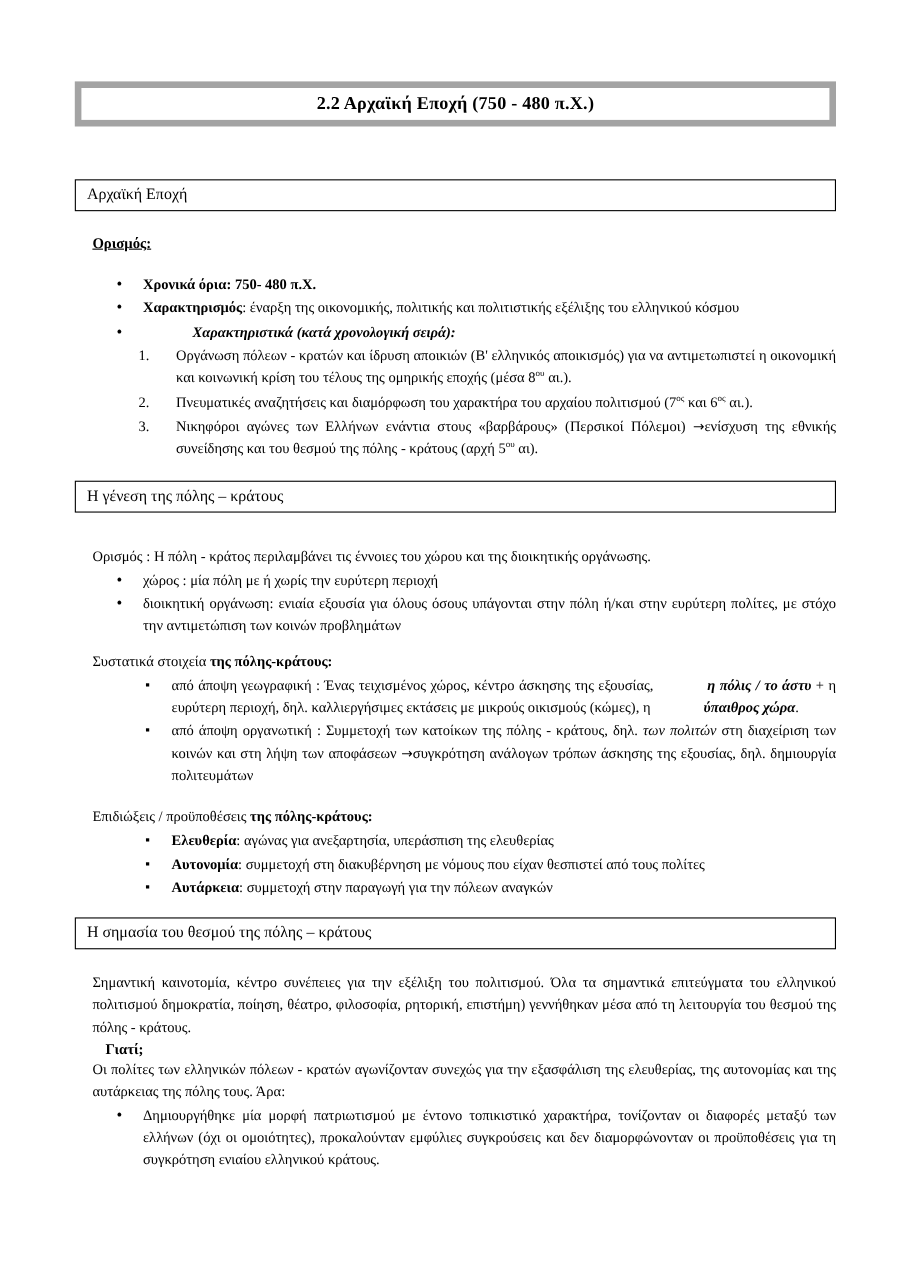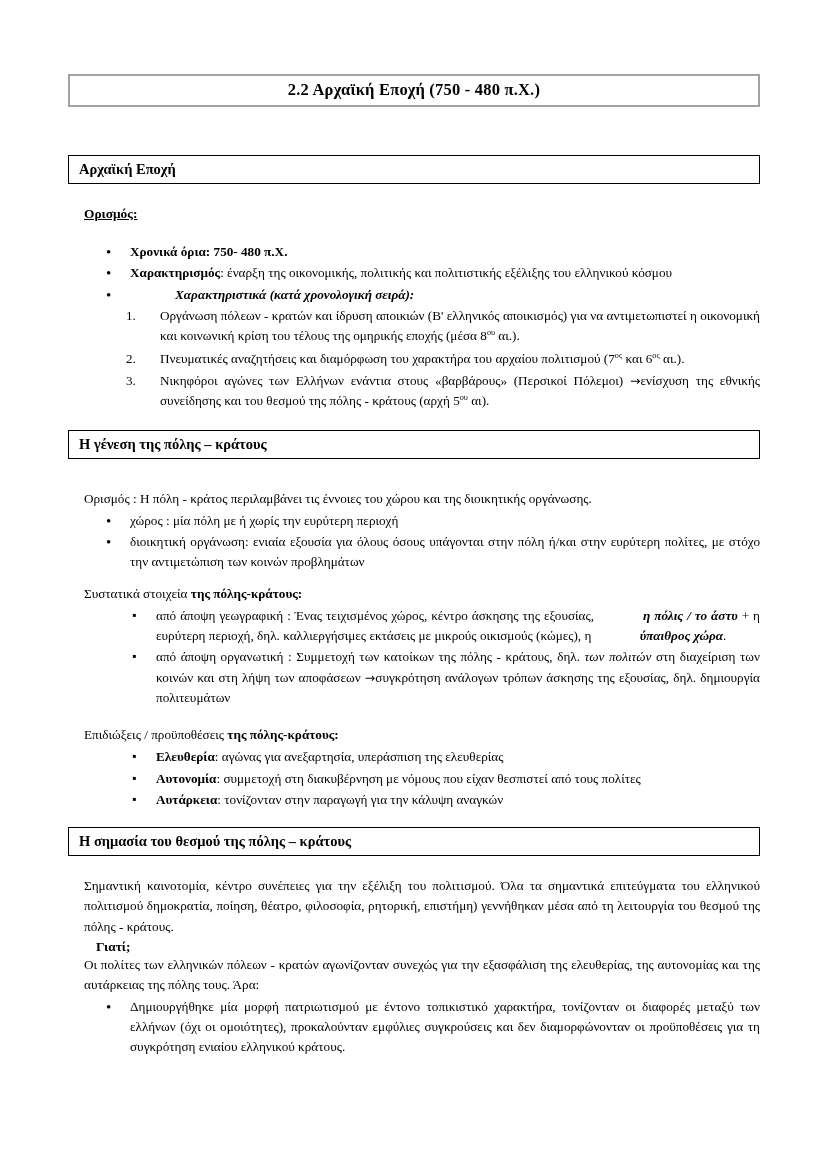--- a/index.html
+++ b/index.html
@@ -23,40 +23,40 @@
   }
   .content {
     position: absolute;
     left: 68px;
     top: 74px;
     width: 692px;
   }
 
   
   .title-box {
-    border: 2px solid #a3a3a3;
+    border: 6px solid #a3a3a3;
     padding: 4px 6px 5px 6px;
     text-align: center;
     margin-bottom: 48px;
   }
   .title-box .title-text {
     font-size: 16.5px;
     font-weight: bold;
     letter-spacing: 0.2px;
   }
 
   
   .section-box {
     border: 1.2px solid #000;
     padding: 4px 0 5px 10px;
     margin-bottom: 20px;
   }
   .section-box .section-text {
     font-size: 14.5px;
-    font-weight: bold;
+    font-weight: normal;
   }
   .section-box.tight { margin-bottom: 30px; }
 
   
   .para {
     font-size: 13.2px;
     line-height: 1.52;
     text-align: justify;
     margin: 0 0 2px 0;
   }
@@ -224,21 +224,21 @@
       <p class="para"><span class="u">Επιδιώξεις / προϋποθέσεις </span><span class="u b">της πόλης-κράτους:</span></p>
 
       <ul class="square">
         <li>
           <span class="b">Ελευθερία</span><span>: αγώνας για ανεξαρτησία, υπεράσπιση της ελευθερίας</span>
         </li>
         <li>
           <span class="b">Αυτονομία</span><span>: συμμετοχή στη διακυβέρνηση με νόμους που είχαν θεσπιστεί από τους πολίτες</span>
         </li>
         <li>
-          <span class="b">Αυτάρκεια</span><span>: τονίζονταν στην παραγωγή για την κάλυψη αναγκών</span>
+          <span class="b">Αυτάρκεια</span><span>: συμμετοχή στην παραγωγή για την πόλεων αναγκών</span>
         </li>
       </ul>
     </div>
 
     <div class="gap-m"></div>
 
     <div class="section-box">
       <span class="section-text">Η σημασία του θεσμού της πόλης – κράτους</span>
     </div>
 

